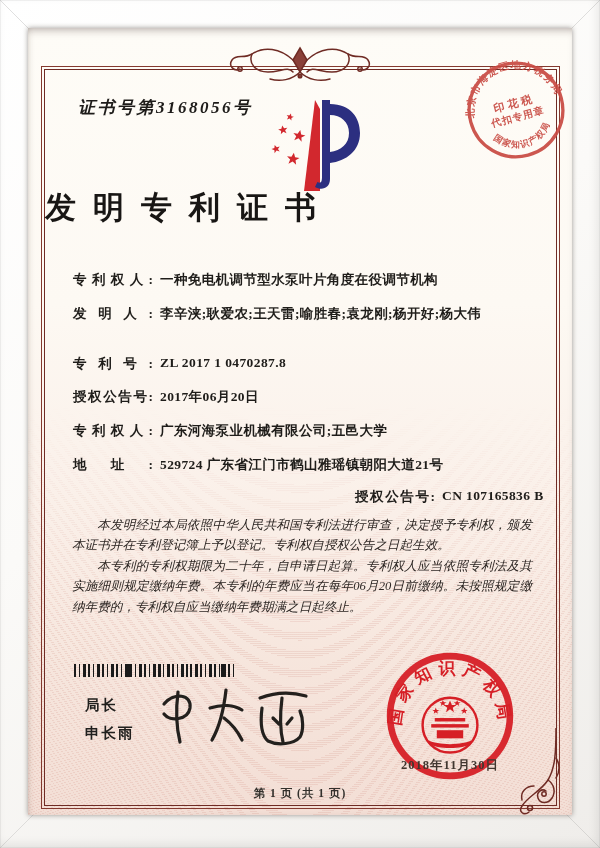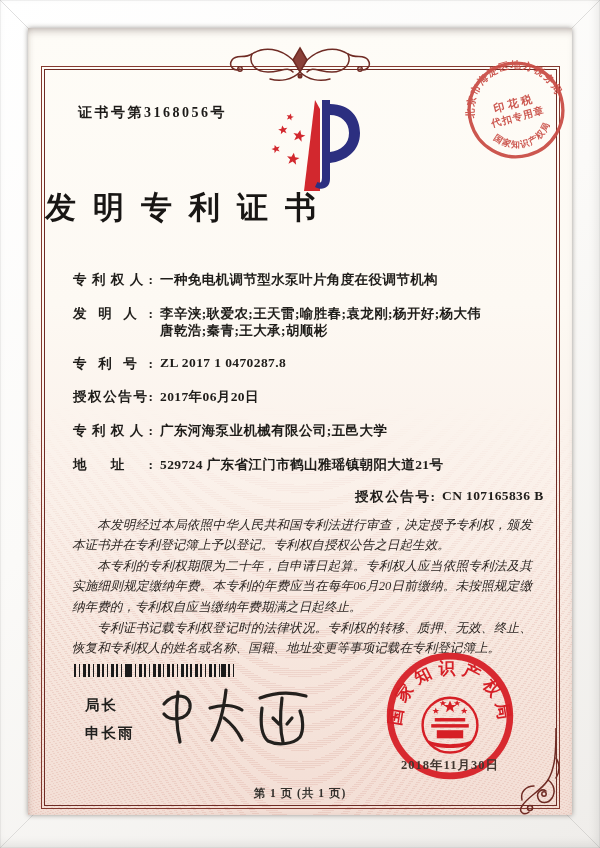--- a/index.html
+++ b/index.html
@@ -28,21 +28,21 @@
   .guilloche{
     position:absolute;left:0;right:0;bottom:0;height:52%;pointer-events:none;
     background:repeating-radial-gradient(120% 75% at 50% 135%, rgba(203,128,116,.17) 0 1px, rgba(0,0,0,0) 1px 4.5px);
     -webkit-mask-image:linear-gradient(to bottom,transparent 0%,#000 55%);
             mask-image:linear-gradient(to bottom,transparent 0%,#000 55%);
   }
   .bline-outer{position:absolute;left:13px;top:38px;right:12px;bottom:6px;border:1px solid #84392f;}
   .bline-inner{position:absolute;inset:2px;border:1.4px solid #6f2b24;}
   
   .abs{position:absolute;}
-  .cert-no{left:50px;top:76px;font-size:14px;font-weight:600;letter-spacing:2.5px;color:#1d1b19;}
+  .cert-no{left:50px;top:68px;font-size:17px;font-weight:600;letter-spacing:2.5px;color:#1d1b19;font-style:italic;}
   .top-ornament{left:50%;top:14px;transform:translateX(-50%);}
   .corner-ornament{left:482px;top:700px;}
   .logo{left:232px;top:67px;}
   .tax-stamp{left:436px;top:30px;transform:rotate(-15deg);opacity:.92;}
   .title{left:0;top:159px;width:100%;text-align:left;font-size:31px;font-weight:700;
          letter-spacing:17px;text-indent:17px;color:#181614;}
   .rows{left:45px;top:243px;width:475px;font-size:13.5px;font-weight:600;color:#1f1d1a;}
   .row{position:absolute;left:0;white-space:nowrap;}
   .flabel{display:inline-block;width:80px;text-align:justify;text-align-last:justify;vertical-align:top;}
   .fval{margin-left:7px;display:inline-block;vertical-align:top;letter-spacing:.4px;}
@@ -153,21 +153,21 @@
       <text x="50" y="60" font-size="9.5" fill="#c84a42" font-weight="700" text-anchor="middle" letter-spacing="1">代扣专用章</text>
     </svg>
 
     <div class="abs title">发明专利证书</div>
 
     <div class="abs rows">
       <div class="row row-name">
         <span class="flabel">专利权人:</span><span class="fval">一种免电机调节型水泵叶片角度在役调节机构</span>
       </div>
       <div class="row row-inventors">
-        <span class="flabel">发明人:</span><span class="fval vblock"><div>李辛浃;耿爱农;王天雷;喻胜春;袁龙刚;杨开好;杨大伟</div><div>唐乾浩;秦青;王大承;胡顺彬</div></span>
+        <span class="flabel">发明人:</span><span class="fval vblock"><div>李辛浃;耿爱农;王天雷;喻胜春;袁龙刚;杨开好;杨大伟</div></span>
       </div>
       <div class="row row-patent-no">
         <span class="flabel">专利号:</span><span class="fval">ZL 2017 1 0470287.8</span>
       </div>
       <div class="row row-filing">
         <span class="flabel">授权公告号:</span><span class="fval">2017年06月20日</span>
       </div>
       <div class="row row-patentee">
         <span class="flabel">专利权人:</span><span class="fval">广东河海泵业机械有限公司;五邑大学</span>
       </div>
@@ -177,21 +177,20 @@
       <div class="row row-grant">
         <span class="grant-pair2">
           <span class="flabel">授权公告号:</span><span class="fval">CN 107165836 B</span>
         </span>
       </div>
     </div>
 
     <div class="abs paragraphs">
       <p>本发明经过本局依照中华人民共和国专利法进行审查，决定授予专利权，颁发本证书并在专利登记簿上予以登记。专利权自授权公告之日起生效。</p>
       <p>本专利的专利权期限为二十年，自申请日起算。专利权人应当依照专利法及其实施细则规定缴纳年费。本专利的年费应当在每年06月20日前缴纳。未按照规定缴纳年费的，专利权自应当缴纳年费期满之日起终止。</p>
-      <p>专利证书记载专利权登记时的法律状况。专利权的转移、质押、无效、终止、恢复和专利权人的姓名或名称、国籍、地址变更等事项记载在专利登记簿上。</p>
     </div>
 
     <div class="abs barcode"></div>
 
     <div class="abs signer-title">局长</div>
     <div class="abs signer-name">申长雨</div>
 
     <svg class="abs signature" width="200" height="75" viewBox="0 0 200 75">
       <g stroke="#23201d" stroke-width="3.2" fill="none" stroke-linecap="round" stroke-linejoin="round">
         <path d="M38,14 C36,30 36,48 40,64"></path>

